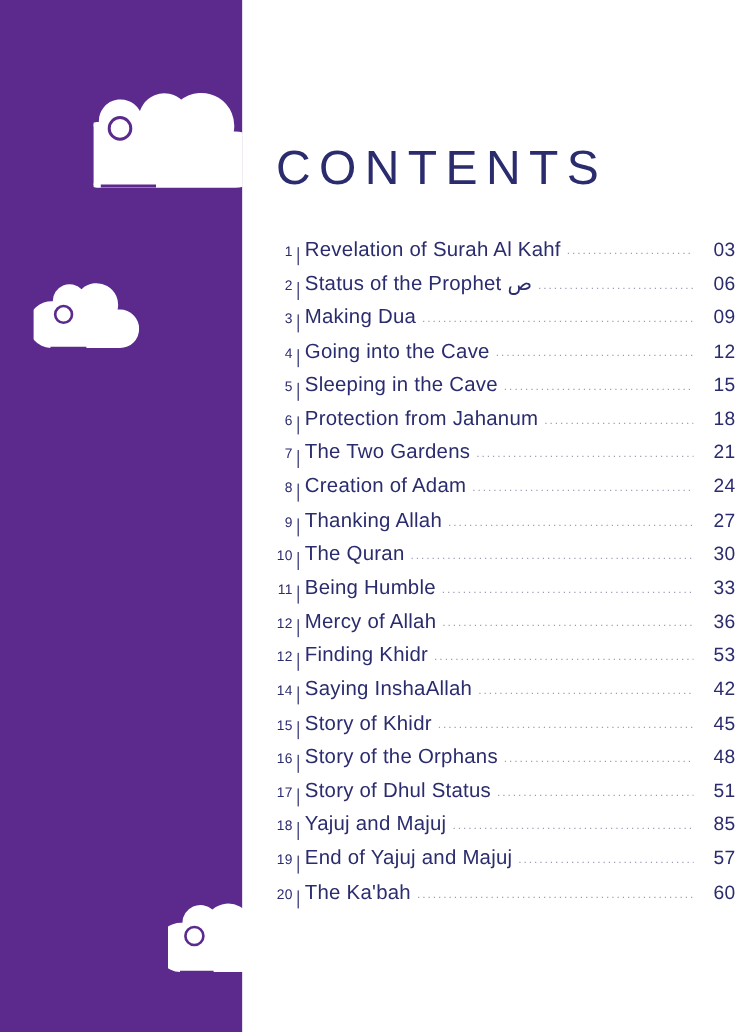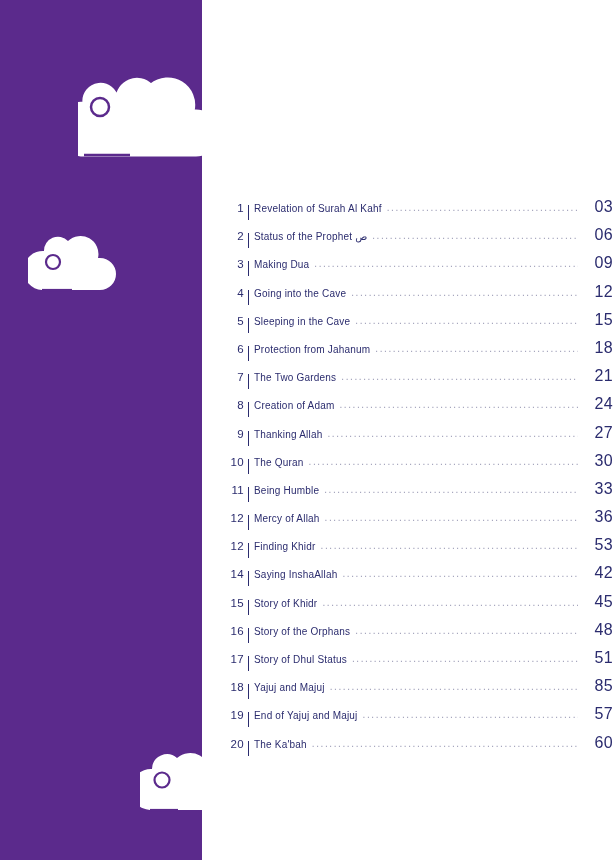--- a/index.html
+++ b/index.html
@@ -105,21 +105,21 @@
     position: absolute;
     left: 4px;
     top: -7px;
     width: 1px;
     height: 15px;
     background: #2B2C6E;
   }
   .toc-label {
     flex: 0 0 auto;
     color: #2B2C6E;
-    font-size: 10px;
+    font-size: 17px;
     letter-spacing: 0.2px;
     padding-right: 5px;
     white-space: nowrap;
   }
   .toc-dots {
     flex: 1 1 auto;
     overflow: hidden;
     white-space: nowrap;
     color: #9a9ab5;
     font-size: 10px;
@@ -165,20 +165,21 @@
 
   <div class="cloud" id="cloud-bottom">
     <svg width="80" height="70" viewBox="0 0 80 70" fill="none" xmlns="http://www.w3.org/2000/svg">
       <path d="M10 58 h62 a18 18 0 0 0 0 -34 h-2 a20 20 0 0 0 -33 -18 a15 15 0 0 0 -25 11 a16 16 0 0 0 -2 41 z" fill="#ffffff"></path>
       <circle cx="22" cy="28" r="7.5" fill="none" stroke="#5B2A8C" stroke-width="2.2"></circle>
       <path d="M10 58 h28" stroke="#5B2A8C" stroke-width="2.2" fill="none"></path>
     </svg>
   </div>
 
   <div id="content">
+    <div id="title">CONTENTS</div>
 
     <div id="toc">
 
       <div class="toc-row">
         <span class="toc-num">1</span>
         <span class="toc-sep"></span>
         <span class="toc-label">Revelation of Surah Al Kahf</span>
         <span class="toc-dots">...................................................................................................................</span>
         <span class="toc-page">03</span>
       </div>

